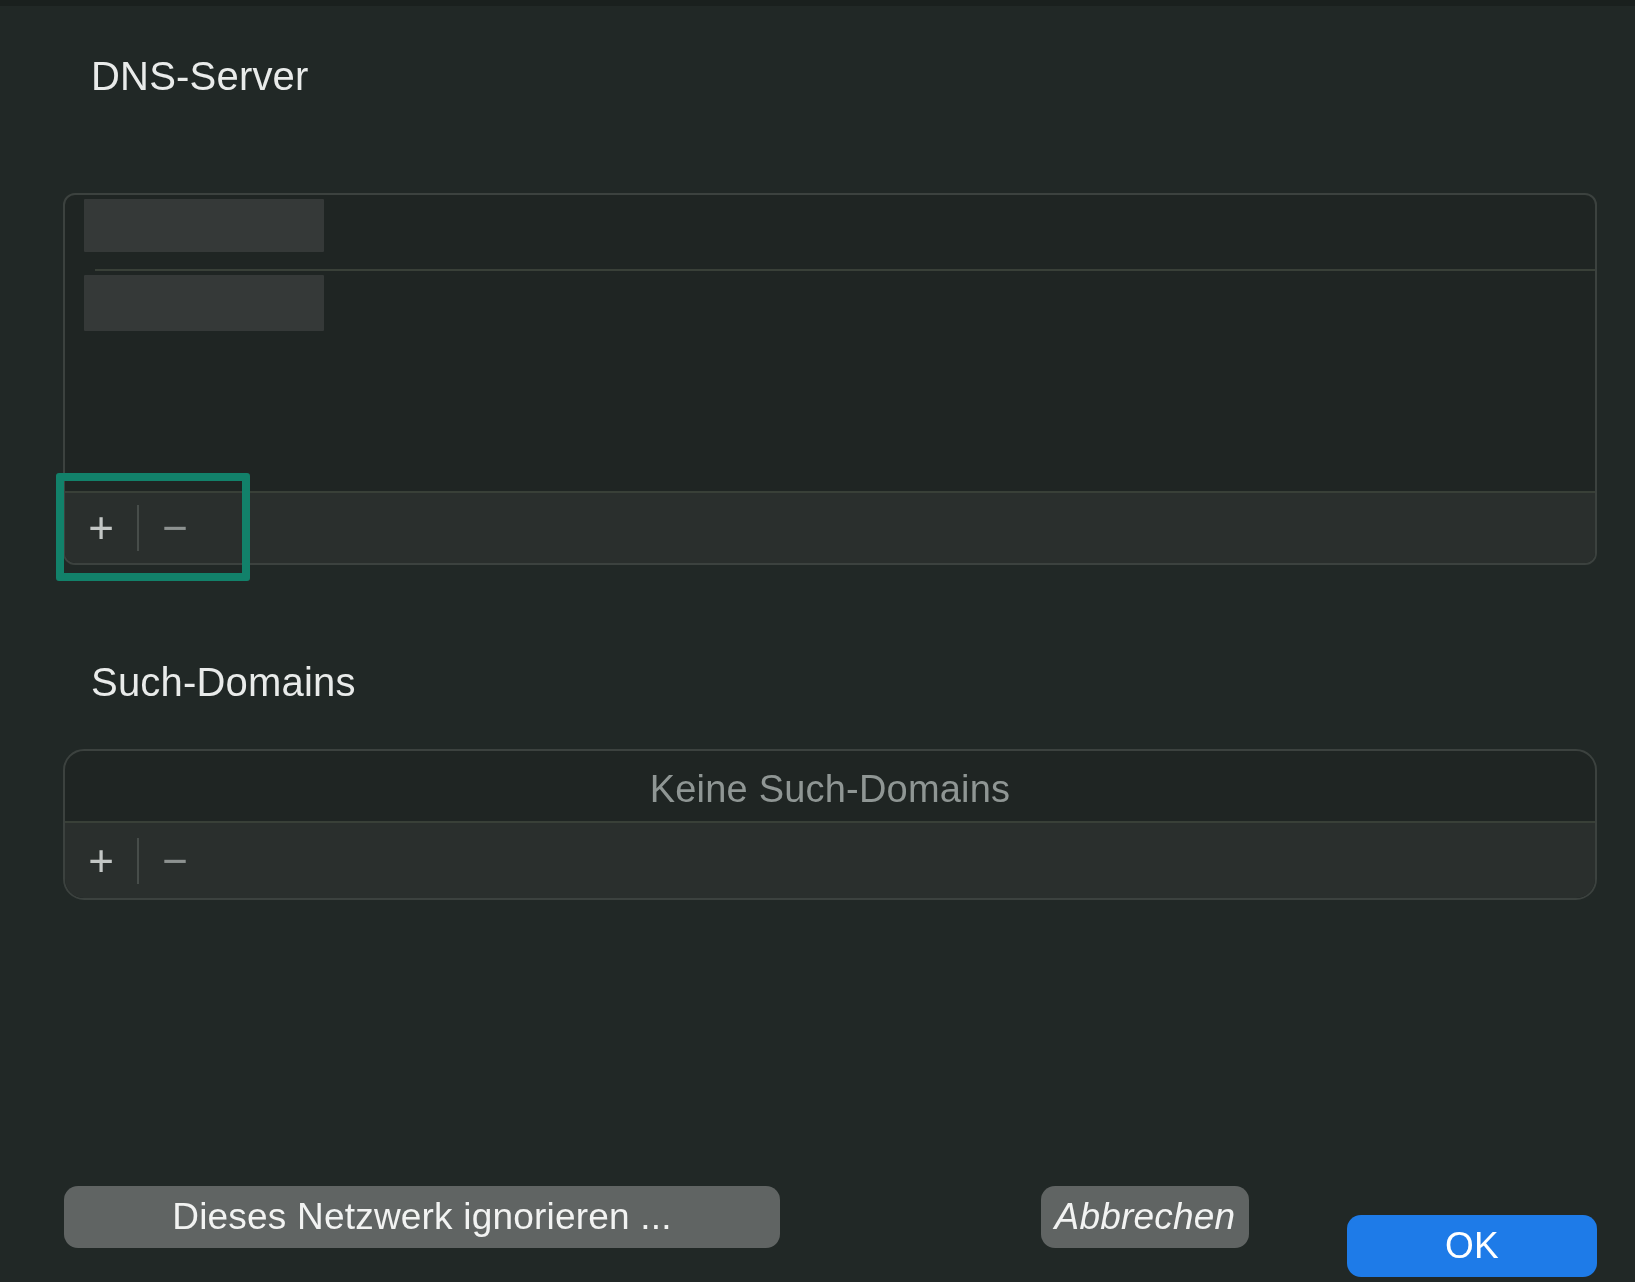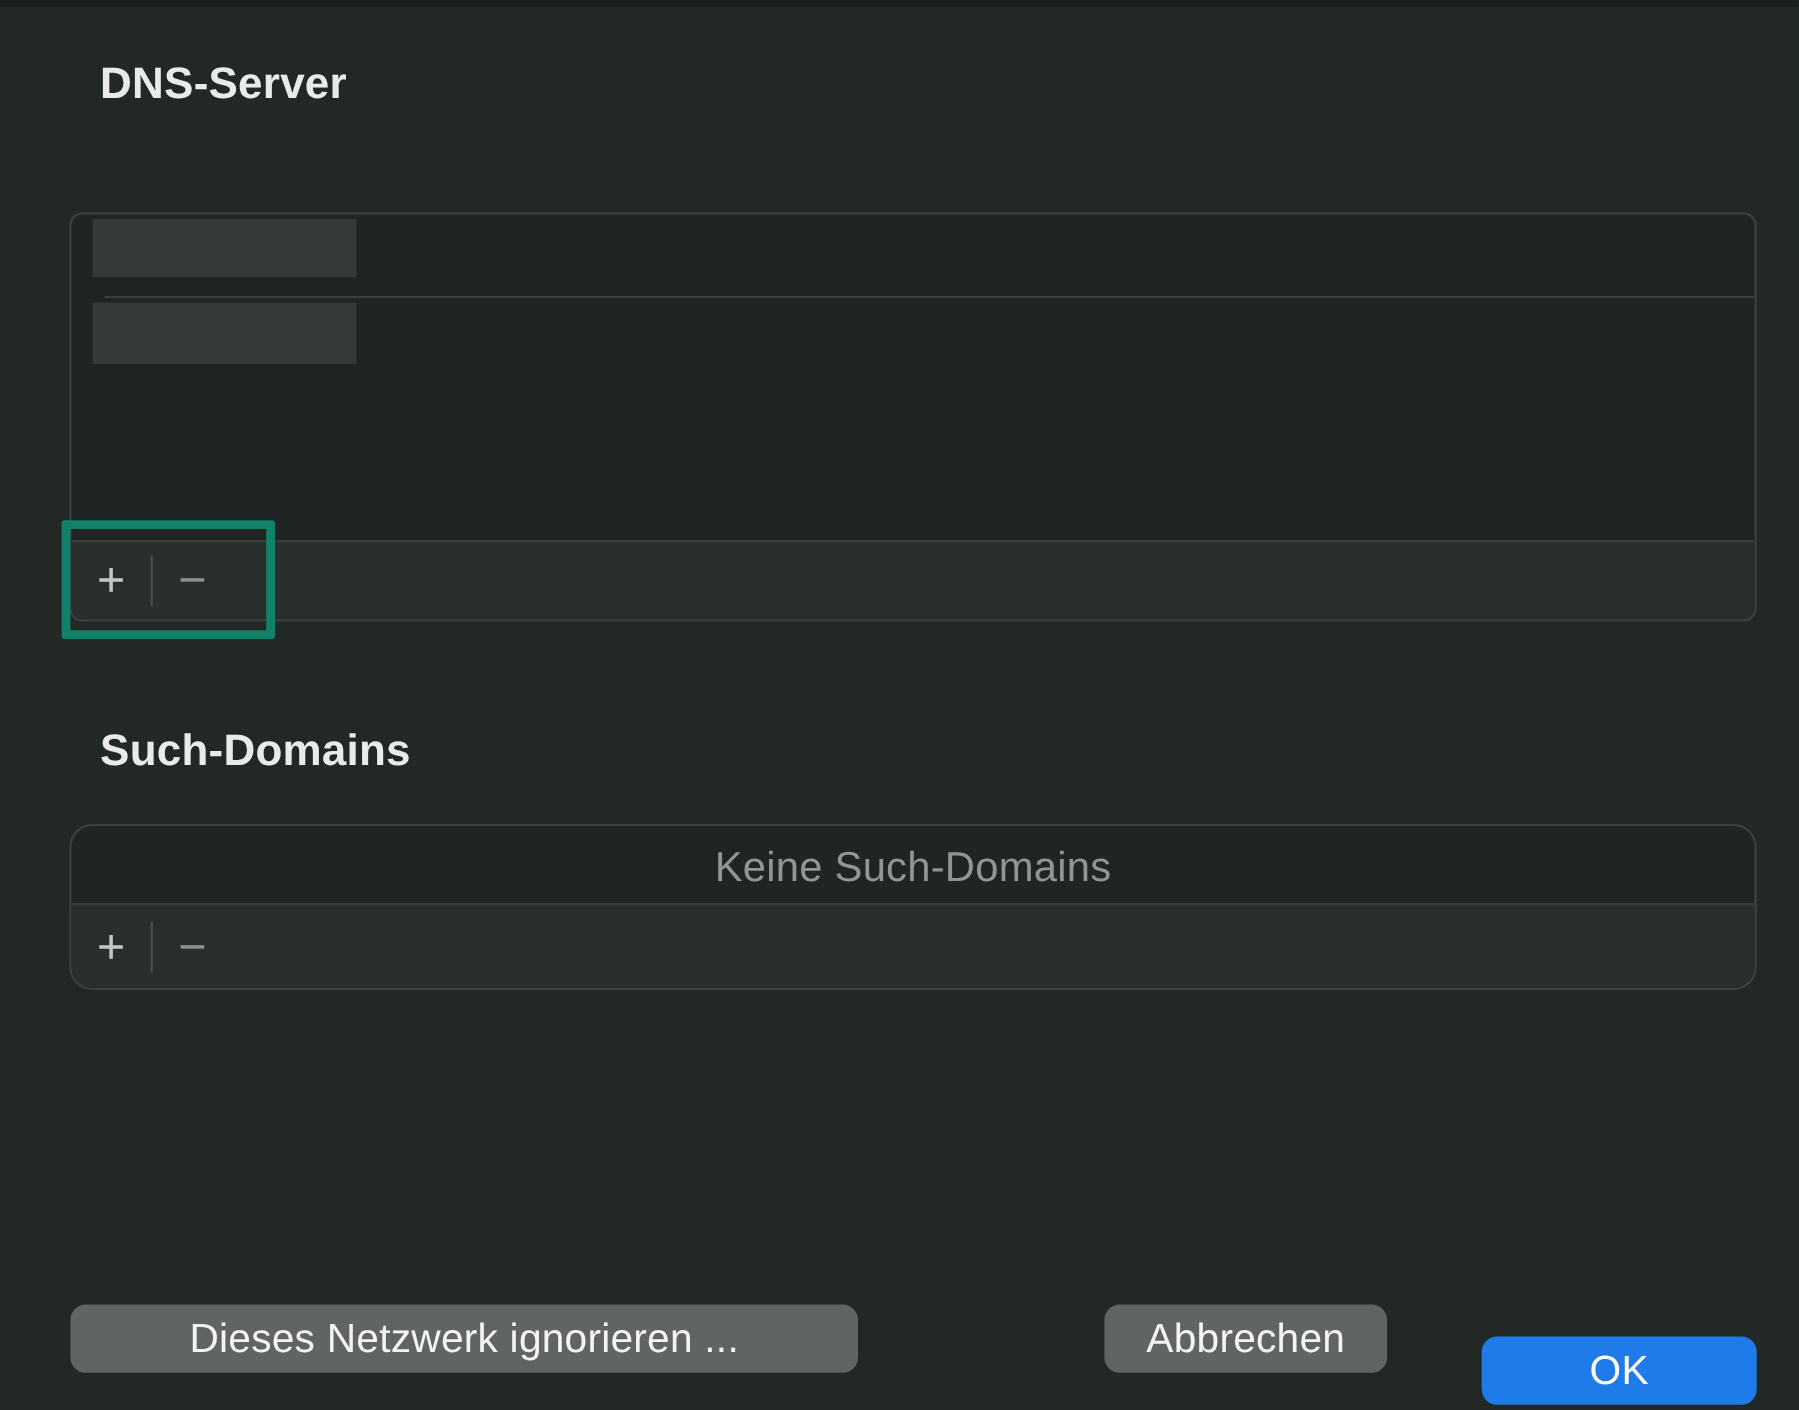--- a/index.html
+++ b/index.html
@@ -6,21 +6,21 @@
   .stage{
     position:relative;width:1635px;height:1282px;overflow:hidden;
     background:#212826;
     font-family:"Liberation Sans", sans-serif;
     -webkit-font-smoothing:antialiased;
   }
   .stage::before{content:"";position:absolute;left:0;top:0;right:0;height:6px;background:#1a201e;}
 
   .section-title{
     position:absolute;left:91px;
-    font-size:40px;font-weight:700;color:#e9ebea;letter-spacing:.2px;
+    font-size:40px;font-weight:400;color:#e9ebea;letter-spacing:.2px;
   }
   .section-sub{
     position:absolute;left:91px;top:112px;
     font-size:38px;font-weight:400;color:#9aa19e;letter-spacing:.2px;
   }
 
   .listbox{
     position:absolute;left:63px;width:1534px;
     background:#1f2523;border:2px solid #3c423f;border-radius:12px;
     box-sizing:border-box;overflow:hidden;
@@ -64,21 +64,21 @@
   }
 
   .btn{
     position:absolute;top:1186px;height:62px;border:none;border-radius:14px;
     display:flex;align-items:center;justify-content:center;
     font-family:"Liberation Sans", sans-serif;
     font-size:37px;color:#f2f3f2;letter-spacing:.2px;cursor:default;
   }
   .btn-gray{background:#606463;}
   #ignore-btn{left:64px;width:716px;}
-  #cancel-btn{left:1004px;width:257px;}
+  #cancel-btn{left:1041px;width:208px;font-style:italic;}
   #ok-btn{left:1347px;width:250px;background:#1e7be8;color:#ffffff;margin-top:29px;}
 </style>
 </head>
 <body>
 
 <div class="stage">
 
   <div class="section-title" style="top:54px">DNS-Server</div>
 
 

